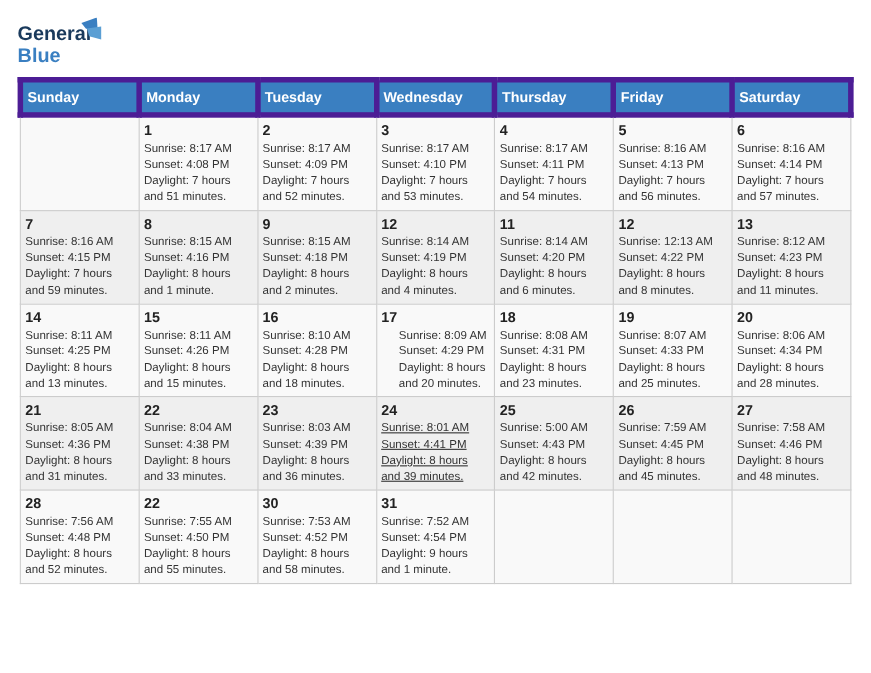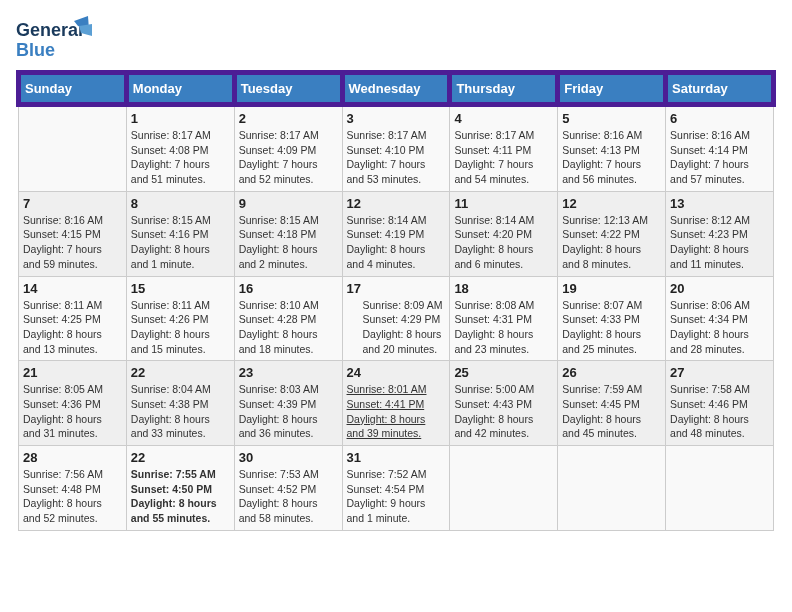--- a/index.html
+++ b/index.html
@@ -307,21 +307,21 @@
       <tr>
         <td>
           <span class="day-number">28</span>
           <div class="day-info" style="white-space: pre-line;">Sunrise: 7:56 AM
 Sunset: 4:48 PM
 Daylight: 8 hours
 and 52 minutes.</div>
         </td>
         <td>
           <span class="day-number">22</span>
-          <div class="day-info" style="white-space: pre-line; font-weight: bold;">Sunrise: 7:55 AM
+          <div class="day-info" style="white-space: pre-line;">Sunrise: 7:55 AM
 Sunset: 4:50 PM
 Daylight: 8 hours
 and 55 minutes.</div>
         </td>
         <td>
           <span class="day-number">30</span>
           <div class="day-info" style="white-space: pre-line;">Sunrise: 7:53 AM
 Sunset: 4:52 PM
 Daylight: 8 hours
 and 58 minutes.</div>

